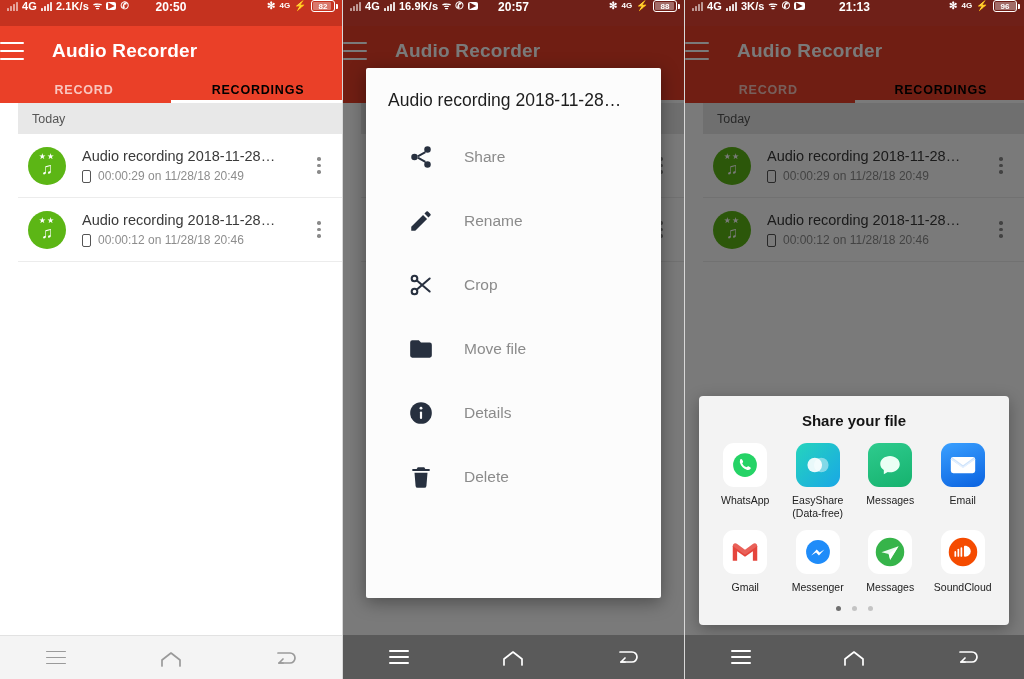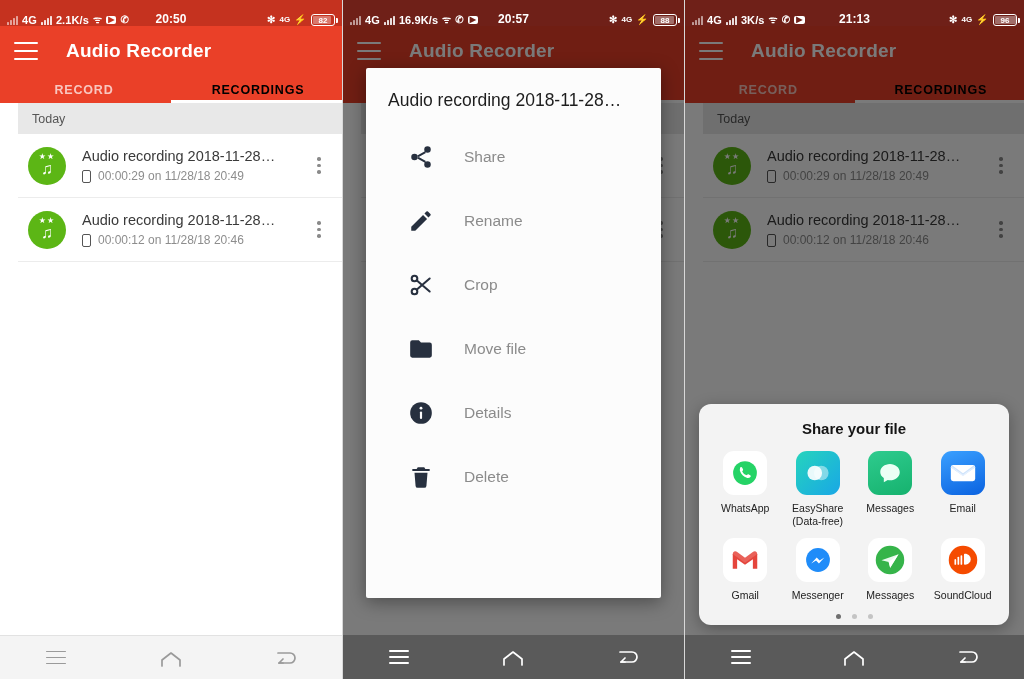--- a/index.html
+++ b/index.html
@@ -12,21 +12,21 @@
   .stage { position: relative; width: 1024px; height: 679px; display: flex; }
 
   .panel { position: relative; width: 342px; height: 679px; overflow: hidden; background:#fff; }
   .panel.p2 { width: 342px; }
   .panel.p3 { width: 340px; }
   .panel + .panel { border-left: 1px solid #d8d8d8; }
 
   
   .statusbar {
     height: 26px; width: 100%;
-    display: flex; align-items: flex-end;
+    display: flex; align-items: flex-start;
     padding: 0 7px;
     color: #fff;
     font-size: 11px; font-weight: bold;
     letter-spacing: .1px;
     position: relative; z-index: 5;
   }
   .sb-left { display: flex; align-items: center; gap: 4px; }
   .sb-center { position: absolute; left:0; right:0; text-align: center; font-size: 12px; font-weight: bold; pointer-events:none;}
   .sb-right { margin-left: auto; display: flex; align-items: center; gap: 4px; z-index:2;}
 
@@ -42,21 +42,21 @@
     width: 24px; height: 12px; position: relative;
     display:flex; align-items:center; justify-content:center;
     font-size: 8px; font-weight: bold;
   }
   .battery::after{content:"";position:absolute;right:-3.5px;top:3px;width:2px;height:5px;background:currentColor;border-radius:0 1px 1px 0;}
   .battery .fill{position:absolute;left:1px;top:1px;bottom:1px;background:currentColor;opacity:.35;border-radius:1px;}
   .battery span{position:relative;z-index:1;}
 
   
   .appbar { width: 100%; height: 77px; position: relative; }
-  .appbar .row { display:flex; align-items:center; height: 49px; padding-left: 14px; }
+  .appbar .row { display:flex; align-items:center; height: 49px; }
   .hamburger { width: 24px; height: 18px; display:flex; flex-direction:column; justify-content:space-between; cursor:pointer;}
   .hamburger i { display:block; height: 2px; background:#fff; border-radius:1px; }
   .app-title { color:#fff; font-size: 19px; font-weight: bold; margin-left: 28px; letter-spacing:.2px;}
 
   .tabs { display:flex; height: 28px; gap: 6px; }
   .tab { flex:1; display:flex; align-items:flex-end; justify-content:center; padding-bottom:6px;
          color: rgba(255,255,255,.70); font-size: 12.5px; font-weight: bold; letter-spacing:.8px; cursor:pointer;}
   .tab.active { color:#000000; }
   .tab.active::after { content:""; position:absolute; bottom:0; height:3px; background:#fff; }
   .tabs { position:relative; }
@@ -102,21 +102,21 @@
   }
   .dialog-title { padding: 22px 22px 14px 22px; font-size: 17.5px; color:#1d1d1d;
                   white-space:nowrap; overflow:hidden; text-overflow:ellipsis;}
   .menu-item { display:flex; align-items:center; height: 64px; padding-left: 40px; cursor:pointer; }
   .menu-ic { width: 30px; display:flex; align-items:center; justify-content:center; color:#27303f; flex:none;}
   .menu-label { margin-left: 28px; font-size: 15.5px; color:#8b8b8b; }
 
   
   .sharesheet {
     position:absolute; z-index:30; left: 14px; bottom: 54px; width: 310px;
-    background:#f3f3f3; border-radius: 12px; padding: 16px 10px 4px 10px;
+    background:#f3f3f3; border-radius: 4px; padding: 16px 10px 12px 10px;
     box-shadow: 0 4px 16px rgba(0,0,0,.30);
   }
   .share-title { text-align:center; font-size: 15px; font-weight:bold; color:#141414; margin-bottom: 14px;}
   .share-grid { display:grid; grid-template-columns: repeat(4, 1fr); row-gap: 10px; }
   .share-app { display:flex; flex-direction:column; align-items:center; cursor:pointer; }
   .app-icon { width: 44px; height: 44px; border-radius: 11px; display:flex; align-items:center; justify-content:center;
               position:relative; overflow:hidden; flex:none;}
   .app-name { margin-top: 7px; font-size: 10.5px; color:#222; text-align:center; line-height: 1.25; }
   .dots { display:flex; justify-content:center; gap: 11px; margin-top: 12px; padding-bottom:2px;}
   .dots i { width:5px; height:5px; border-radius:50%; background:#c4c4c4; display:block;}

